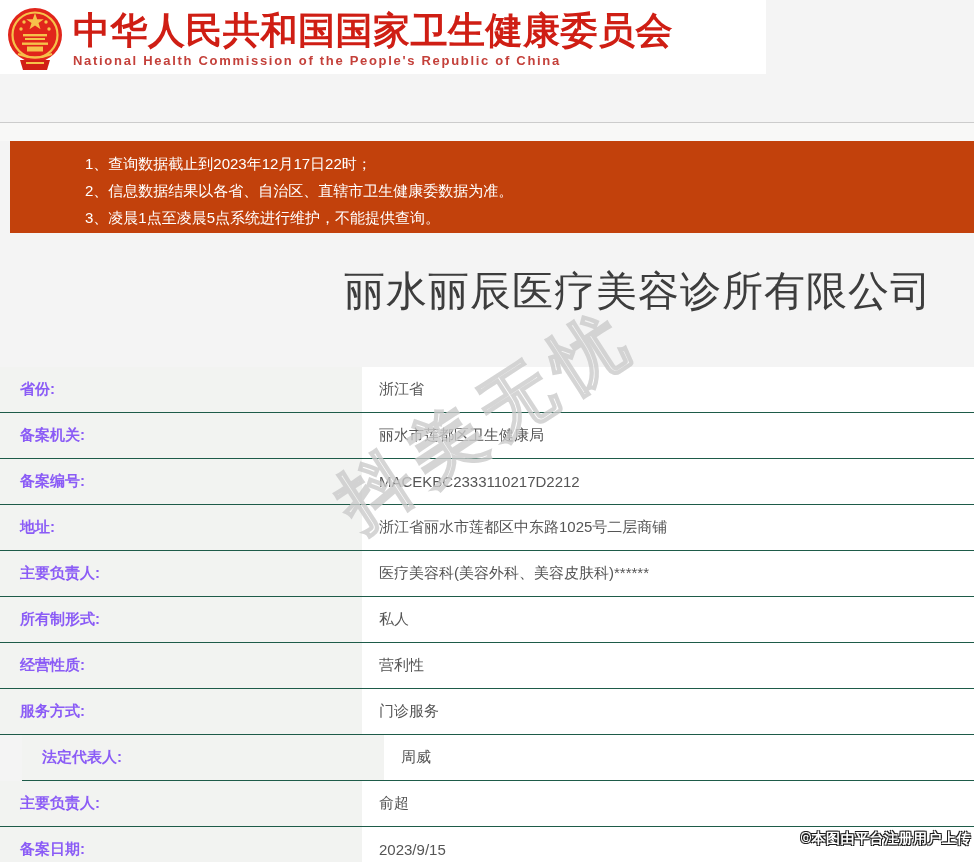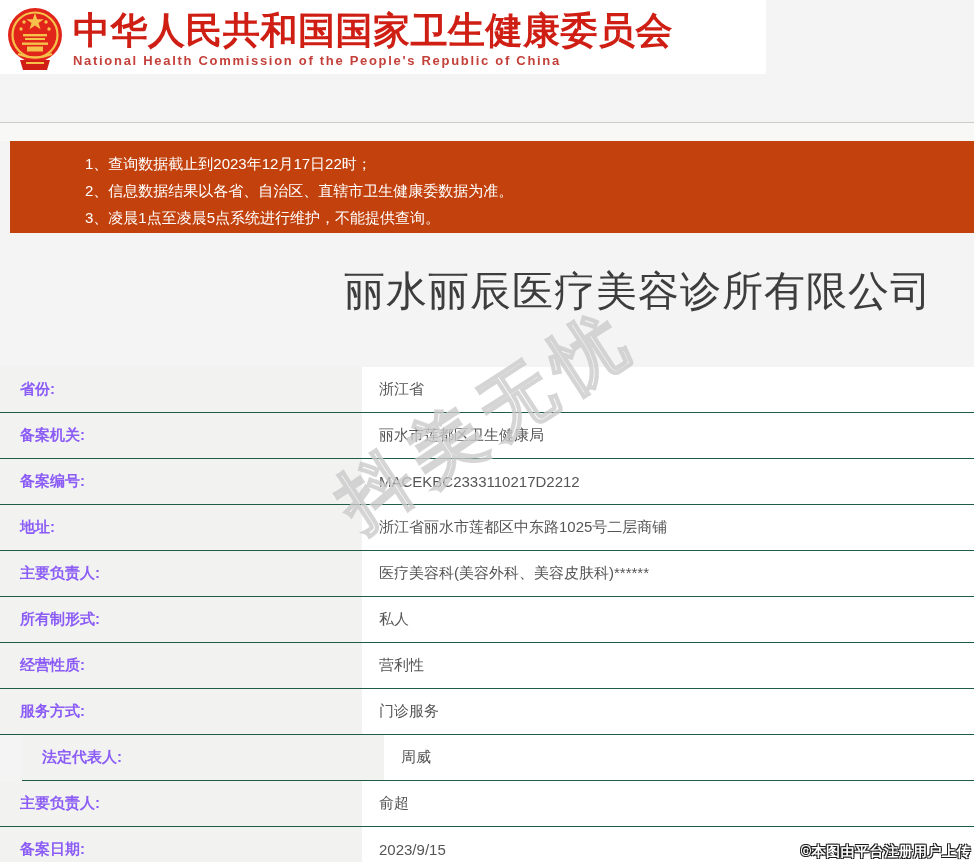--- a/index.html
+++ b/index.html
@@ -53,21 +53,21 @@
   
   .wm-diagonal{
     position:absolute;left:318px;top:376px;width:340px;height:84px;line-height:84px;
     font-size:72px;letter-spacing:12px;white-space:nowrap;font-weight:bold;
     color:rgba(255,255,255,0.06);
     -webkit-text-stroke:2px #cbcbcb;
     transform:rotate(-33deg);transform-origin:center;
     opacity:0.8;pointer-events:none;z-index:6;
   }
   .wm-copyright{
-    position:absolute;right:3px;bottom:1px;z-index:7;
+    position:absolute;right:3px;bottom:14px;z-index:7;
     font-size:14px;font-weight:bold;color:#ffffff;
     text-shadow:-1px -1px 0 #1a1a1a,1px -1px 0 #1a1a1a,-1px 1px 0 #1a1a1a,1px 1px 0 #1a1a1a;
     letter-spacing:0.5px;
   }
 </style>
 </head>
 <body style="background: rgb(244, 244, 244);">
 
 <div class="site-header">
   <div class="emblem-wrap">

